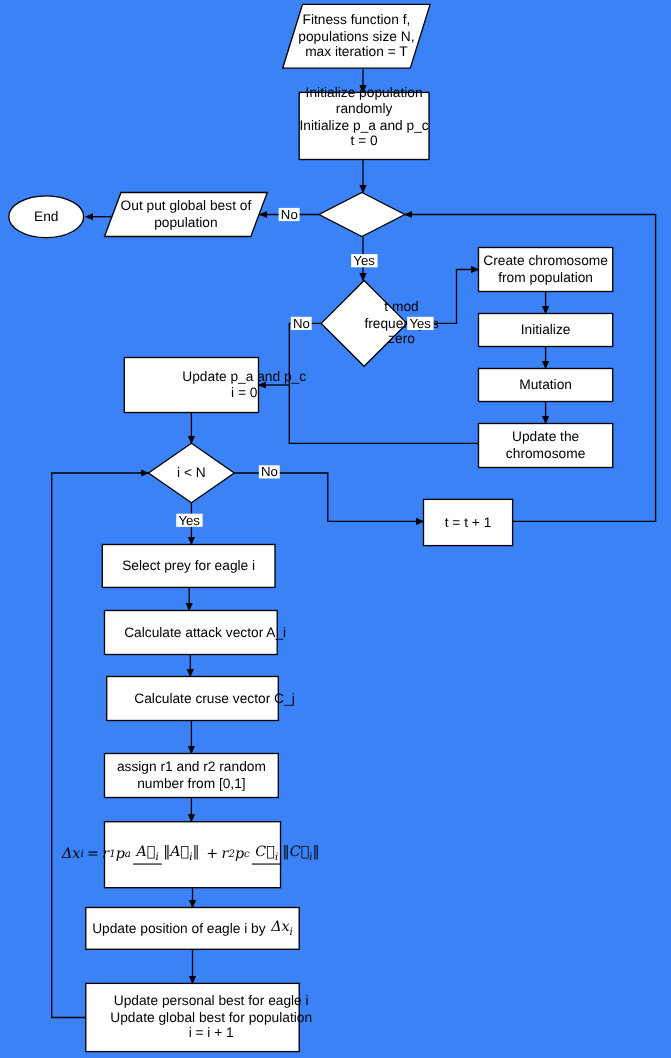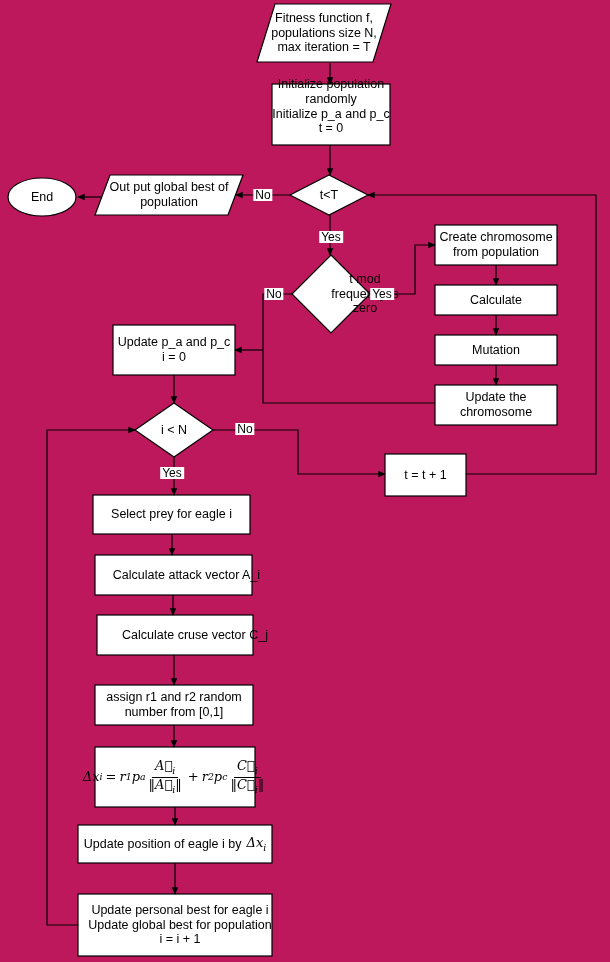--- a/index.html
+++ b/index.html
@@ -1,31 +1,31 @@
 <!DOCTYPE html>
 <html><head>
 <meta charset="utf-8">
 <style>
   html,body{margin:0;padding:0;background:#ffffff;}
   .stage{
-    position:relative;width:610px;height:962px;background:#be185d;
+    position:relative;width:610px;height:962px;background:#3b82f6;
     font-family:"Liberation Sans",sans-serif;color:#000000;overflow:hidden;
   }
   svg.canvas{position:absolute;left:0;top:0;}
   .node{
     position:absolute;display:flex;align-items:center;justify-content:center;
     text-align:center;font-size:12.5px;line-height:1.18;white-space:pre-line;
   }
   .lbl{
     position:absolute;transform:translate(-50%,-50%);background:#ffffff;
     padding:0 2px;font-size:12px;line-height:1;
   }
   .math{font-family:"DejaVu Serif",serif;font-style:italic;font-size:13px;white-space:normal;}
   .mrow{display:inline-flex;align-items:center;}
-  .frac{display:inline-flex;flex-direction:column;align-items:center;margin:0 2px;line-height:1.15;}
+  .frac{display:inline-flex;flex-direction:row;align-items:center;margin:0 2px;line-height:1.15;}
   .frac .num{border-bottom:1px solid #000;padding:0 3px;}
   .frac .den{padding:0 1px;}
   sub{font-size:0.72em;}
   .mop{margin:0 3px;}
   .gap{margin-left:5px;}
 </style>
 </head>
 <body>
 
 <div class="stage">
@@ -90,42 +90,41 @@
 
   <div class="node" style="left:257px;top:4px;width:134px;height:58px;">Fitness function f,
 populations size N,
 max iteration = T</div>
 
   <div class="node" style="left:272px;top:84px;width:118px;height:45px;">Initialize population
 randomly
 Initialize p_a and p_c
 t = 0</div>
 
-  <div class="node" style="left:290px;top:175px;width:78px;height:40px;">t&lt;T</div>
 
   <div class="node" style="left:95px;top:175px;width:148px;height:40px;">Out put global best of
 population</div>
 
   <div class="node" style="left:8px;top:178px;width:68px;height:38px;">End</div>
 
   <div class="node" style="left:292px;top:255px;width:78px;height:78px;margin-left:34px;">t mod
 frequency is
 zero</div>
 
   <div class="node" style="left:435px;top:225px;width:122px;height:40px;">Create chromosome
 from population</div>
 
-  <div class="node" style="left:435px;top:285px;width:122px;height:30px;">Calculate</div>
+  <div class="node" style="left:435px;top:285px;width:122px;height:30px;">Initialize</div>
 
   <div class="node" style="left:435px;top:335px;width:122px;height:30px;">Mutation</div>
 
   <div class="node" style="left:435px;top:385px;width:122px;height:40px;">Update the
 chromosome</div>
 
-  <div class="node" style="left:113px;top:325px;width:122px;height:50px;">Update p_a and p_c
+  <div class="node" style="left:113px;top:325px;width:122px;height:50px;padding-left:48px;">Update p_a and p_c
 i = 0</div>
 
   <div class="node" style="left:135px;top:403px;width:78px;height:54px;">i &lt; N</div>
 
   <div class="node" style="left:385px;top:454px;width:81px;height:42px;">t = t + 1</div>
 
   <div class="node" style="left:93px;top:495px;width:157px;height:39px;">Select prey for eagle i</div>
 
   <div class="node" style="left:95px;top:555px;width:183px;height:40px;">Calculate attack vector A_i</div>
 
@@ -157,21 +156,21 @@
         <span class="den"><span>‖C⃗</span><sub>i</sub><span>‖</span></span>
       </span>
     </span>
   </div>
 
   <div class="node" style="left:78px;top:825px;width:194px;height:38px;">
     <span>Update position of eagle i by</span>
     <span class="math gap"><span>Δx</span><sub>i</sub></span>
   </div>
 
-  <div class="node" style="left:78px;top:894px;width:204px;height:62px;">Update personal best for eagle i
+  <div class="node" style="left:78px;top:894px;width:204px;height:62px;padding-left:12px;">Update personal best for eagle i
 Update global best for population
 i = i + 1</div>
 
   <div class="lbl" style="left:263px;top:195px;">No</div>
   <div class="lbl" style="left:331px;top:237px;">Yes</div>
   <div class="lbl" style="left:274px;top:294px;">No</div>
   <div class="lbl" style="left:382px;top:294px;">Yes</div>
   <div class="lbl" style="left:245px;top:429px;">No</div>
   <div class="lbl" style="left:172px;top:473px;">Yes</div>
 

